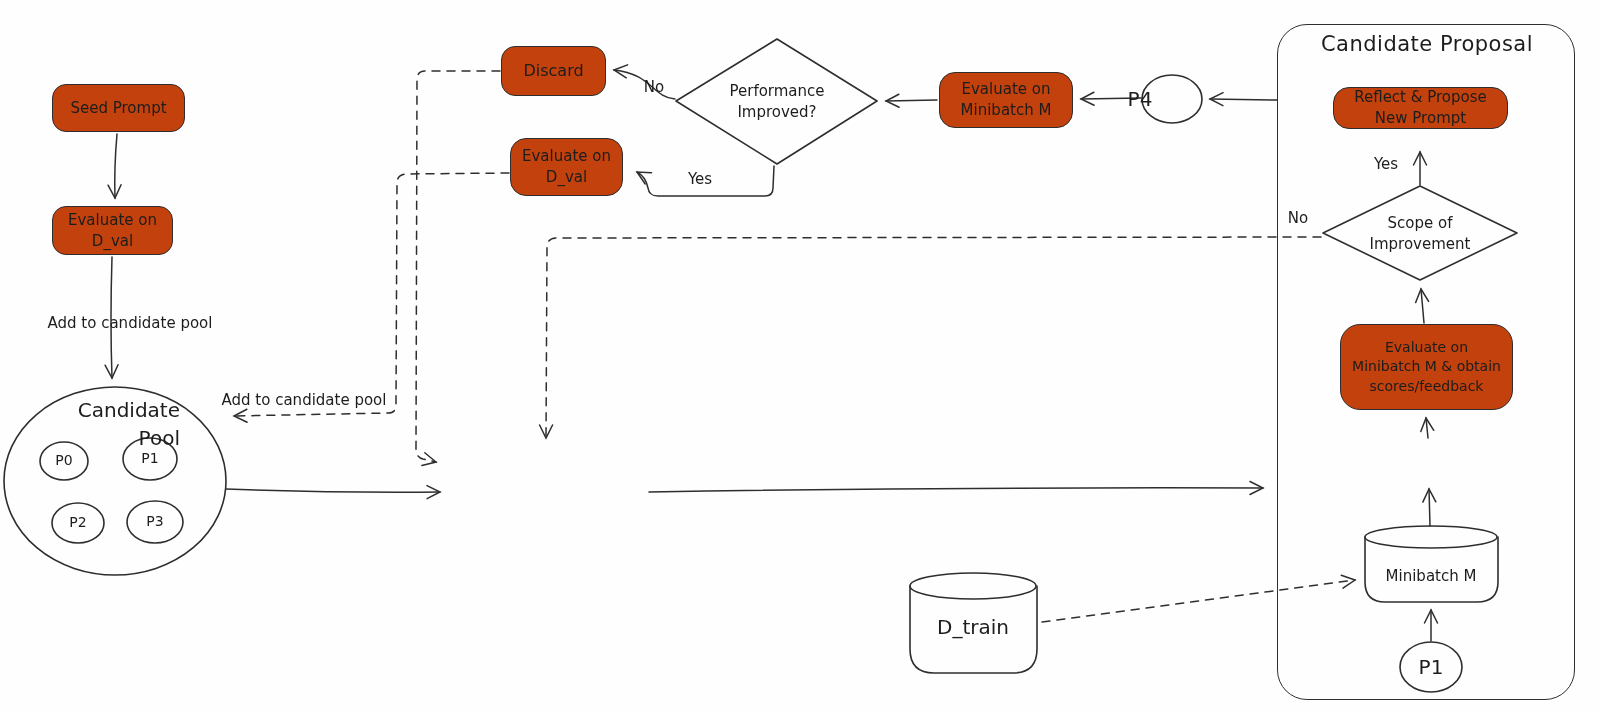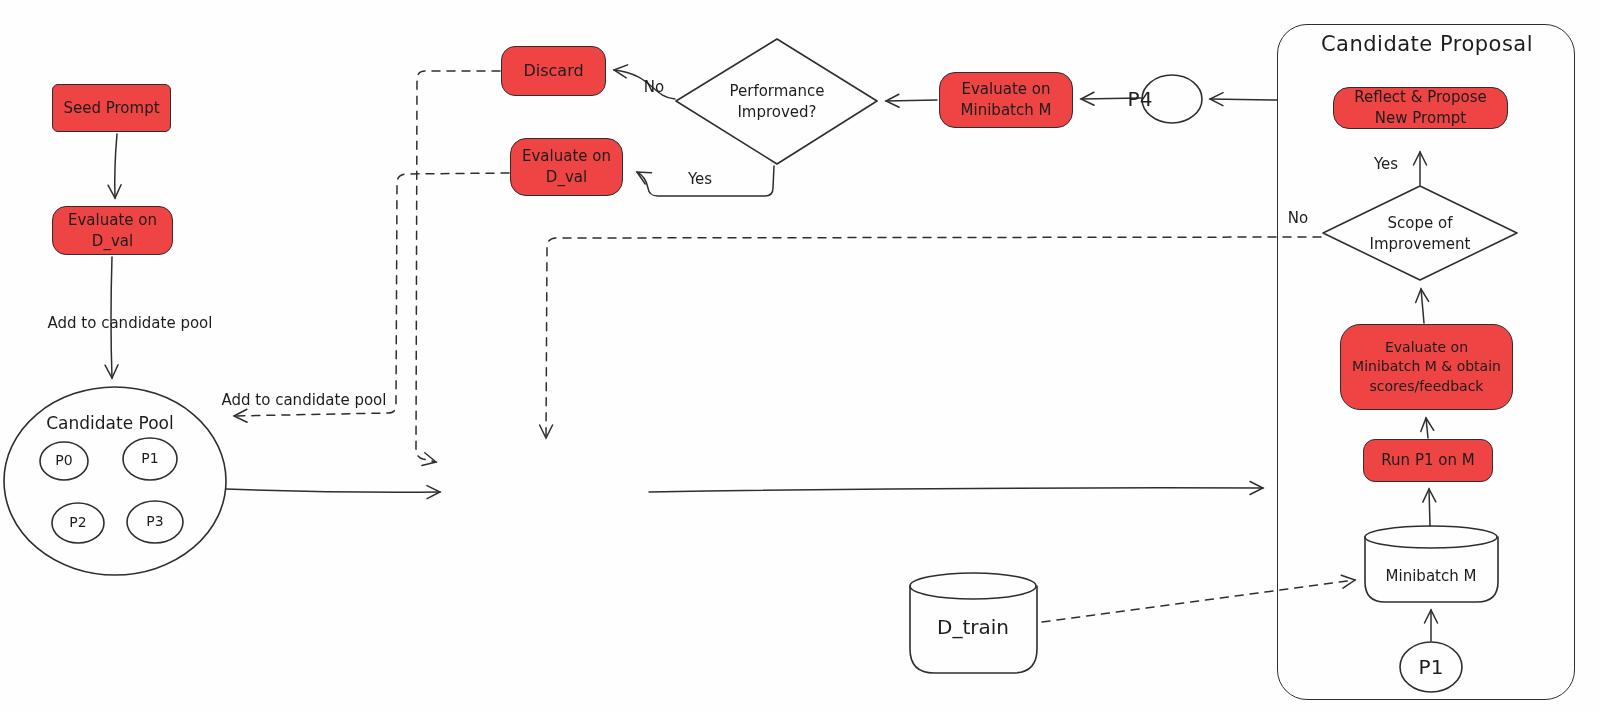--- a/index.html
+++ b/index.html
@@ -2,21 +2,21 @@
 <html><head>
 <meta charset="utf-8">
 <style>
   html,body{margin:0;padding:0;background:#ffffff;}
   .stage{
     position:relative;width:1600px;height:712px;background:#fefefe;overflow:hidden;
     font-family:"DejaVu Sans",sans-serif;color:#1d1d1d;
   }
   .stage svg{position:absolute;left:0;top:0;}
   .box{
-    position:absolute;border:1.6px solid #2e2e2e;background:#ef4444;
+    position:absolute;border:1.6px solid #2e2e2e;background:#c2410c;
     display:flex;align-items:center;justify-content:center;text-align:center;
     white-space:pre-line;font-size:15px;line-height:1.4;box-sizing:border-box;
   }
   .proposal{
     position:absolute;border:1.7px solid #2e2e2e;background:transparent;
     border-radius:30px;box-sizing:border-box;
   }
   .lbl{
     position:absolute;display:flex;align-items:center;justify-content:center;
     text-align:center;white-space:pre-line;font-size:15px;line-height:1.4;
@@ -76,21 +76,21 @@
     </g>
 
     <g fill="none" stroke="#2e2e2e" stroke-width="1.5" stroke-linecap="round" stroke-linejoin="round" stroke-dasharray="8 7">
       <path d="M500,71 L425,71 Q417,71 417,80 L416,449 Q416,457 423,459 L436,462" marker-end="url(#ah)"></path>
       <path d="M509,173 L406,174 Q397,175 397,183 L396,405 Q396,413 388,413 L234,416" marker-end="url(#ah)"></path>
       <path d="M1321,237 L557,238 Q547,238 547,247 L546,438" marker-end="url(#ah)"></path>
       <path d="M1042,622 L1355,580" marker-end="url(#ah)"></path>
     </g>
   </svg>
 
-  <div class="box" style="left:52px;top:84px;width:119px;height:48px;border-radius:6px;">Seed Prompt</div>
+  <div class="box" style="left:52px;top:84px;width:133px;height:48px;border-radius:14px;">Seed Prompt</div>
 
   <div class="box" style="left:52px;top:206px;width:121px;height:49px;border-radius:14px;">Evaluate on
 D_val</div>
 
   <div class="box" style="left:501px;top:46px;width:105px;height:50px;border-radius:14px;font-size:16px;">Discard</div>
 
   <div class="box" style="left:510px;top:138px;width:113px;height:58px;border-radius:16px;">Evaluate on
 D_val</div>
 
   <div class="box" style="left:939px;top:72px;width:134px;height:56px;border-radius:16px;">Evaluate on
@@ -100,23 +100,22 @@
   <div class="proposal" style="left:1277px;top:24px;width:298px;height:676px;"></div>
   <div class="lbl title" style="left:1302px;top:31px;width:250px;height:28px;">Candidate Proposal</div>
 
   <div class="box" style="left:1333px;top:87px;width:175px;height:42px;border-radius:16px;">Reflect &amp; Propose
 New Prompt</div>
 
   <div class="box small" style="left:1340px;top:324px;width:173px;height:86px;border-radius:20px;">Evaluate on
 Minibatch M &amp; obtain
 scores/feedback</div>
 
-  <div class="box" style="left:1363px;top:439px;width:130px;height:43px;border-radius:12px;">Run P1 on M</div>
 
-  <div class="lbl" style="left:40px;top:413px;width:140px;height:22px;font-size:17px;text-align:right;">Candidate Pool</div>
+  <div class="lbl" style="left:40px;top:413px;width:140px;height:22px;font-size:20px;text-align:right;">Candidate Pool</div>
   <div class="lbl small" style="left:44px;top:451px;width:40px;height:20px;">P0</div>
   <div class="lbl small" style="left:130px;top:449px;width:40px;height:20px;">P1</div>
   <div class="lbl small" style="left:58px;top:513px;width:40px;height:20px;">P2</div>
   <div class="lbl small" style="left:135px;top:512px;width:40px;height:20px;">P3</div>
 
   <div class="lbl" style="left:1340px;top:212px;width:160px;height:44px;">Scope of
 Improvement</div>
   <div class="lbl" style="left:697px;top:80px;width:160px;height:44px;">Performance
 Improved?</div>
 

